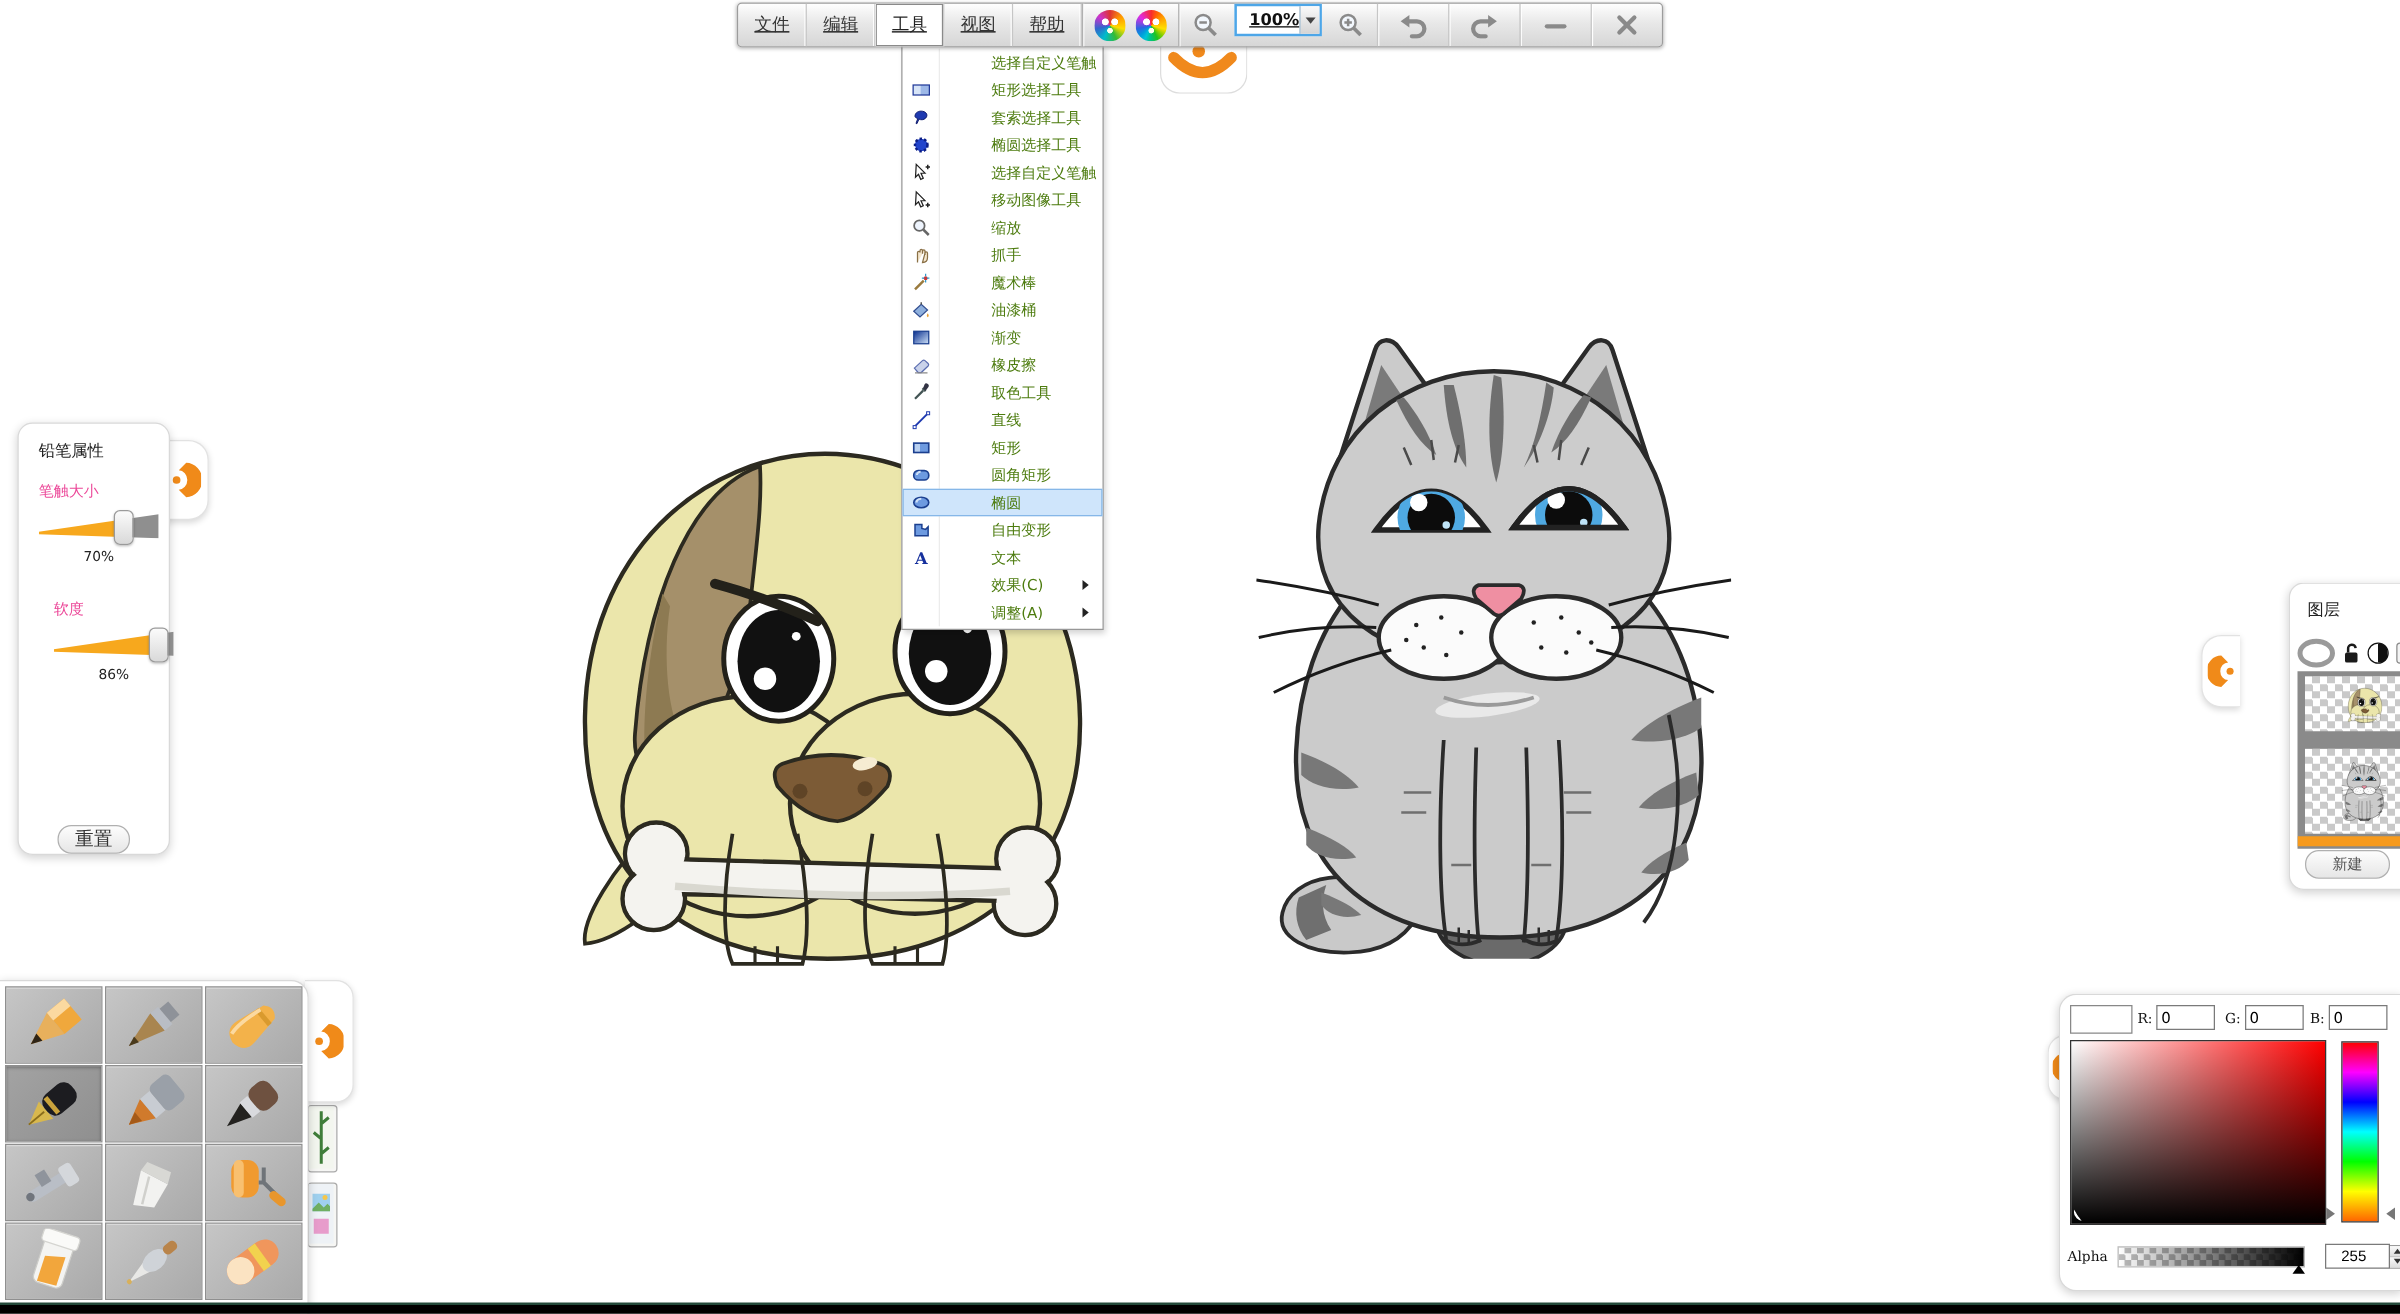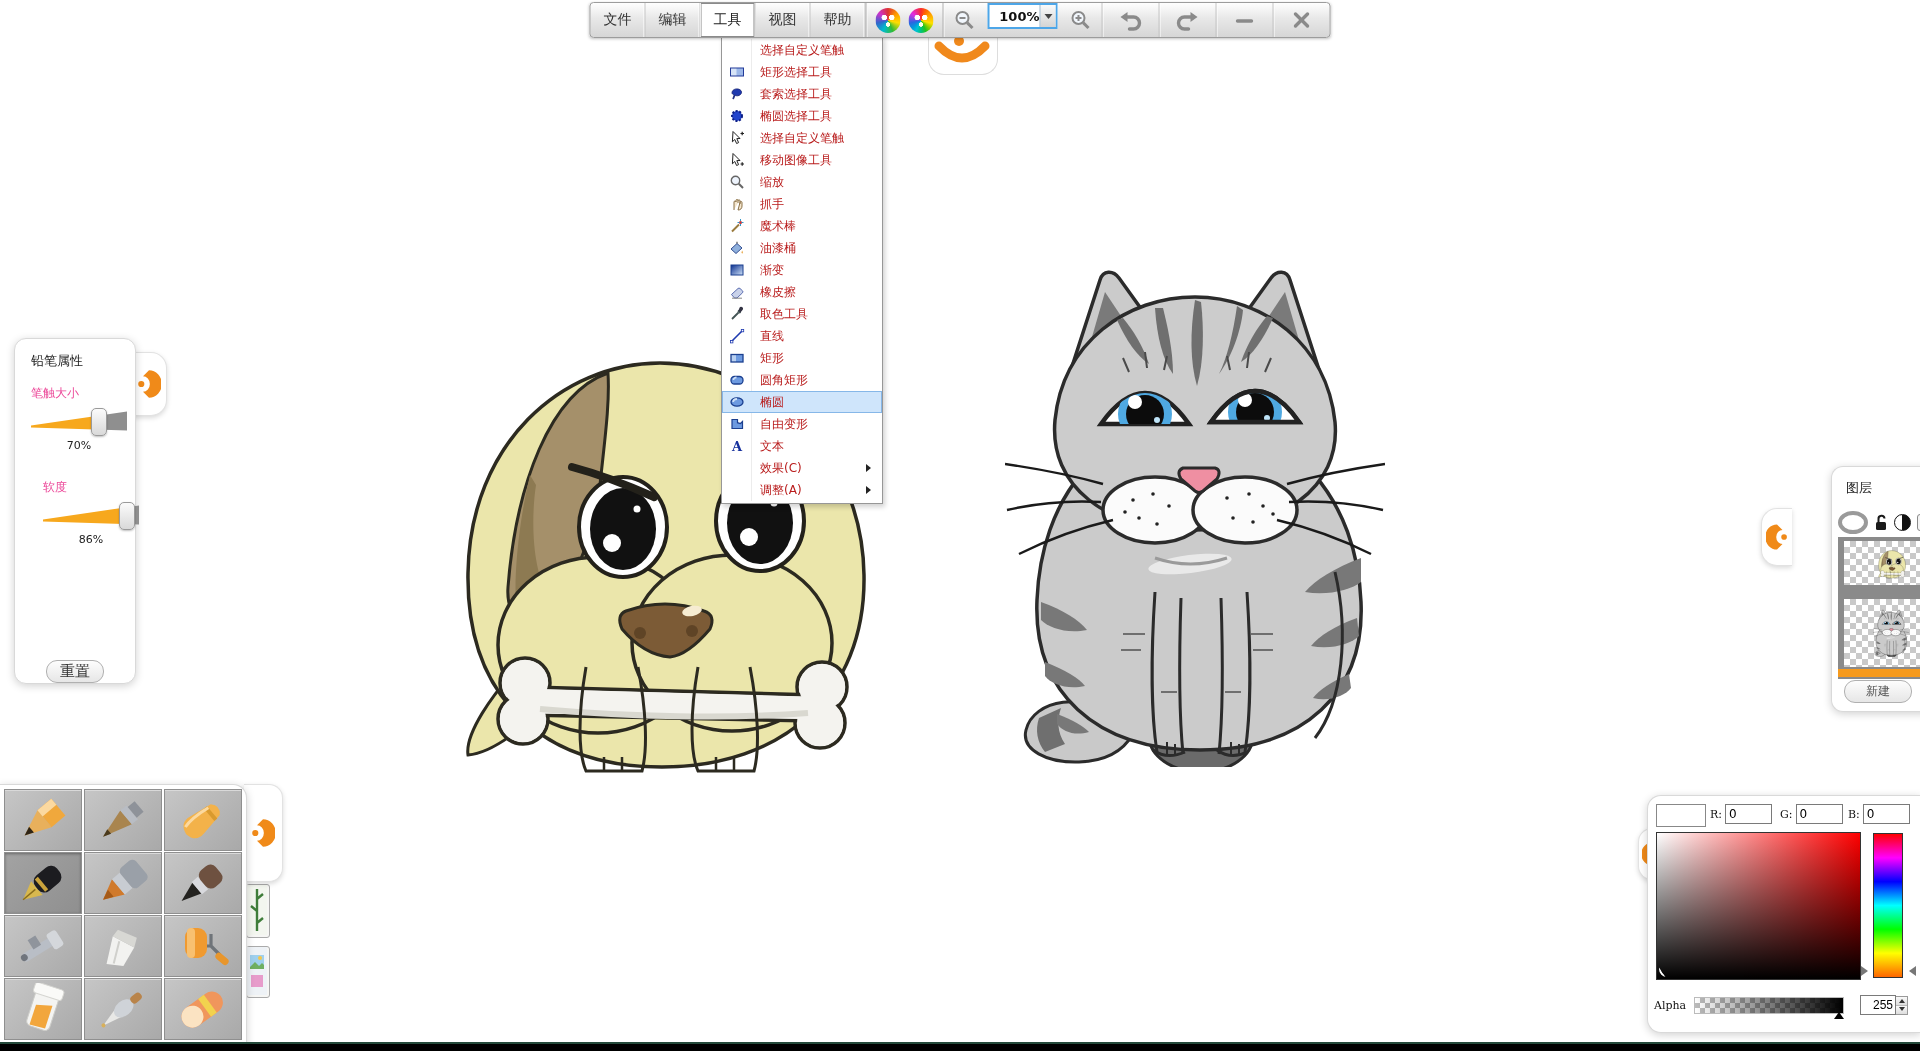--- a/index.html
+++ b/index.html
@@ -2,21 +2,21 @@
 <html><head>
 <meta charset="utf-8">
 <style>
   html,body{margin:0;padding:0;width:1920px;height:1051px;overflow:hidden;background:#fff;
     font-family:"DejaVu Sans","Liberation Sans",sans-serif;}
   .abs{position:absolute;}
 
   
   #toolbar{position:absolute;top:2px;left:50%;transform:translateX(-50%);height:34px;
     display:flex;align-items:stretch;background:linear-gradient(#fefefe,#e8e8e8 45%,#d6d6d6);
-    border:1px solid #9c9c9c;border-radius:4px;box-shadow:0 1px 3px rgba(0,0,0,.25);z-index:60;}
+    border:1px solid #9c9c9c;border-radius:4px;box-shadow:0 1px 3px rgba(0,0,0,.25);z-index:60;text-decoration:underline;}
   .tb-btn{width:54px;display:flex;align-items:center;justify-content:center;font-size:14px;color:#333;
     border-right:1px solid #c6c6c6;box-shadow:inset -1px 0 0 #fff;cursor:default;}
   .tb-btn.active{background:#fff;box-shadow:inset 0 0 0 1px #8a8a8a;color:#222;}
   .tb-sep{width:1px;background:#b0b0b0;box-shadow:1px 0 0 #fbfbfb;}
   .tb-icongroup{display:flex;align-items:center;padding:0 9px;gap:8px;}
   .rainbow{width:25px;height:25px;border-radius:50%;
     background:radial-gradient(circle at 35% 38%,#fff 0 2.5px,rgba(0,0,0,0) 3px),
                radial-gradient(circle at 65% 38%,#fff 0 2.5px,rgba(0,0,0,0) 3px),
                radial-gradient(circle at 50% 66%,#ffe 0 2px,rgba(0,0,0,0) 2.5px),
                conic-gradient(#d33,#f90,#fd0,#3b3,#0bc,#36c,#c3c,#d33);}
@@ -32,21 +32,21 @@
   #sumo-logo{position:absolute;top:34px;left:928px;width:68px;height:40px;background:#fff;
     border:1px solid #ddd;border-top:none;border-radius:0 0 16px 16px;z-index:55;}
 
   
   #tools-menu{position:absolute;left:721px;top:36px;width:160px;background:#fff;
     border:1px solid #979797;box-shadow:2px 3px 5px rgba(0,0,0,.18);z-index:58;padding:2px 0;}
   #tools-menu:before{content:"";position:absolute;left:29px;top:2px;bottom:2px;width:1px;background:#ececec;}
   .tm-item{height:22px;display:flex;align-items:center;position:relative;}
   .tm-item.hl{background:#cfe5fb;outline:1px solid #86b7e8;outline-offset:-1px;}
   .tm-icon{width:29px;display:flex;align-items:center;justify-content:center;flex:none;}
-  .tm-label{font-size:12px;color:#b91c1c;padding-left:9px;white-space:nowrap;}
+  .tm-label{font-size:12px;color:#4d7c0f;padding-left:9px;white-space:nowrap;margin-left:33px;}
   .tm-arrow{margin-left:auto;margin-right:7px;width:0;height:0;border:4px solid transparent;border-left:5px solid #222;}
 
   
   .panel{position:absolute;background:#fff;border:1px solid #d9d9d9;border-radius:12px;
     box-shadow:0 2px 8px rgba(0,0,0,.18);z-index:40;}
   .handle-tab{position:absolute;background:#fff;border:1px solid #e2e2e2;box-shadow:0 2px 5px rgba(0,0,0,.15);
     display:flex;align-items:center;justify-content:center;z-index:39;}
 
   
   #pencil-panel{left:14px;top:338px;width:120px;height:344px;}
@@ -112,21 +112,21 @@
     background:linear-gradient(#f00,#f0f,#00f,#0ff,#0f0,#ff0,#f60);}
   .hue-mark{position:absolute;width:0;height:0;border:5px solid transparent;}
   #hue-mark-l{left:213px;top:170px;border-left:7px solid #777;}
   #hue-mark-r{left:256px;top:170px;border-right:7px solid #777;}
   #alpha-label{position:absolute;left:6px;top:203px;font-family:"DejaVu Serif","Liberation Serif",serif;font-size:11px;color:#111;}
   #alpha-bar{position:absolute;left:46px;top:201px;width:148px;height:15px;border:1px solid #bbb;
     background:linear-gradient(to right,rgba(0,0,0,0),#000),
        conic-gradient(#bbb 25%,#fff 0 50%,#bbb 0 75%,#fff 0) 0 0/10px 10px;}
   #alpha-marker{position:absolute;left:186px;top:211px;width:0;height:0;border:5px solid transparent;border-bottom:7px solid #000;}
   #alpha-box{position:absolute;left:212px;top:199px;display:flex;align-items:center;}
-  #alpha-box input{width:30px;height:16px;border:1px solid #7a7a7a;font-size:12px;text-align:right;padding-right:2px;}
+  #alpha-box input{width:30px;height:16px;border:1px solid #7a7a7a;font-size:12px;text-align:right;padding-right:18px;}
   .spin{display:flex;flex-direction:column;border:1px solid #9a9a9a;border-left:none;}
   .spin span{width:11px;height:8px;background:linear-gradient(#fafafa,#ddd);display:flex;align-items:center;justify-content:center;}
   .spin span:first-child{border-bottom:1px solid #bbb;}
   .spin i{width:0;height:0;border:3px solid transparent;}
   .spin .up i{border-bottom:4px solid #333;margin-top:-2px;}
   .spin .dn i{border-top:4px solid #333;margin-bottom:-2px;}
 
   
   #canvas{position:absolute;inset:0;background:#fff;}
   #bottom-bar{position:absolute;left:0;right:0;bottom:0;height:9px;z-index:70;

